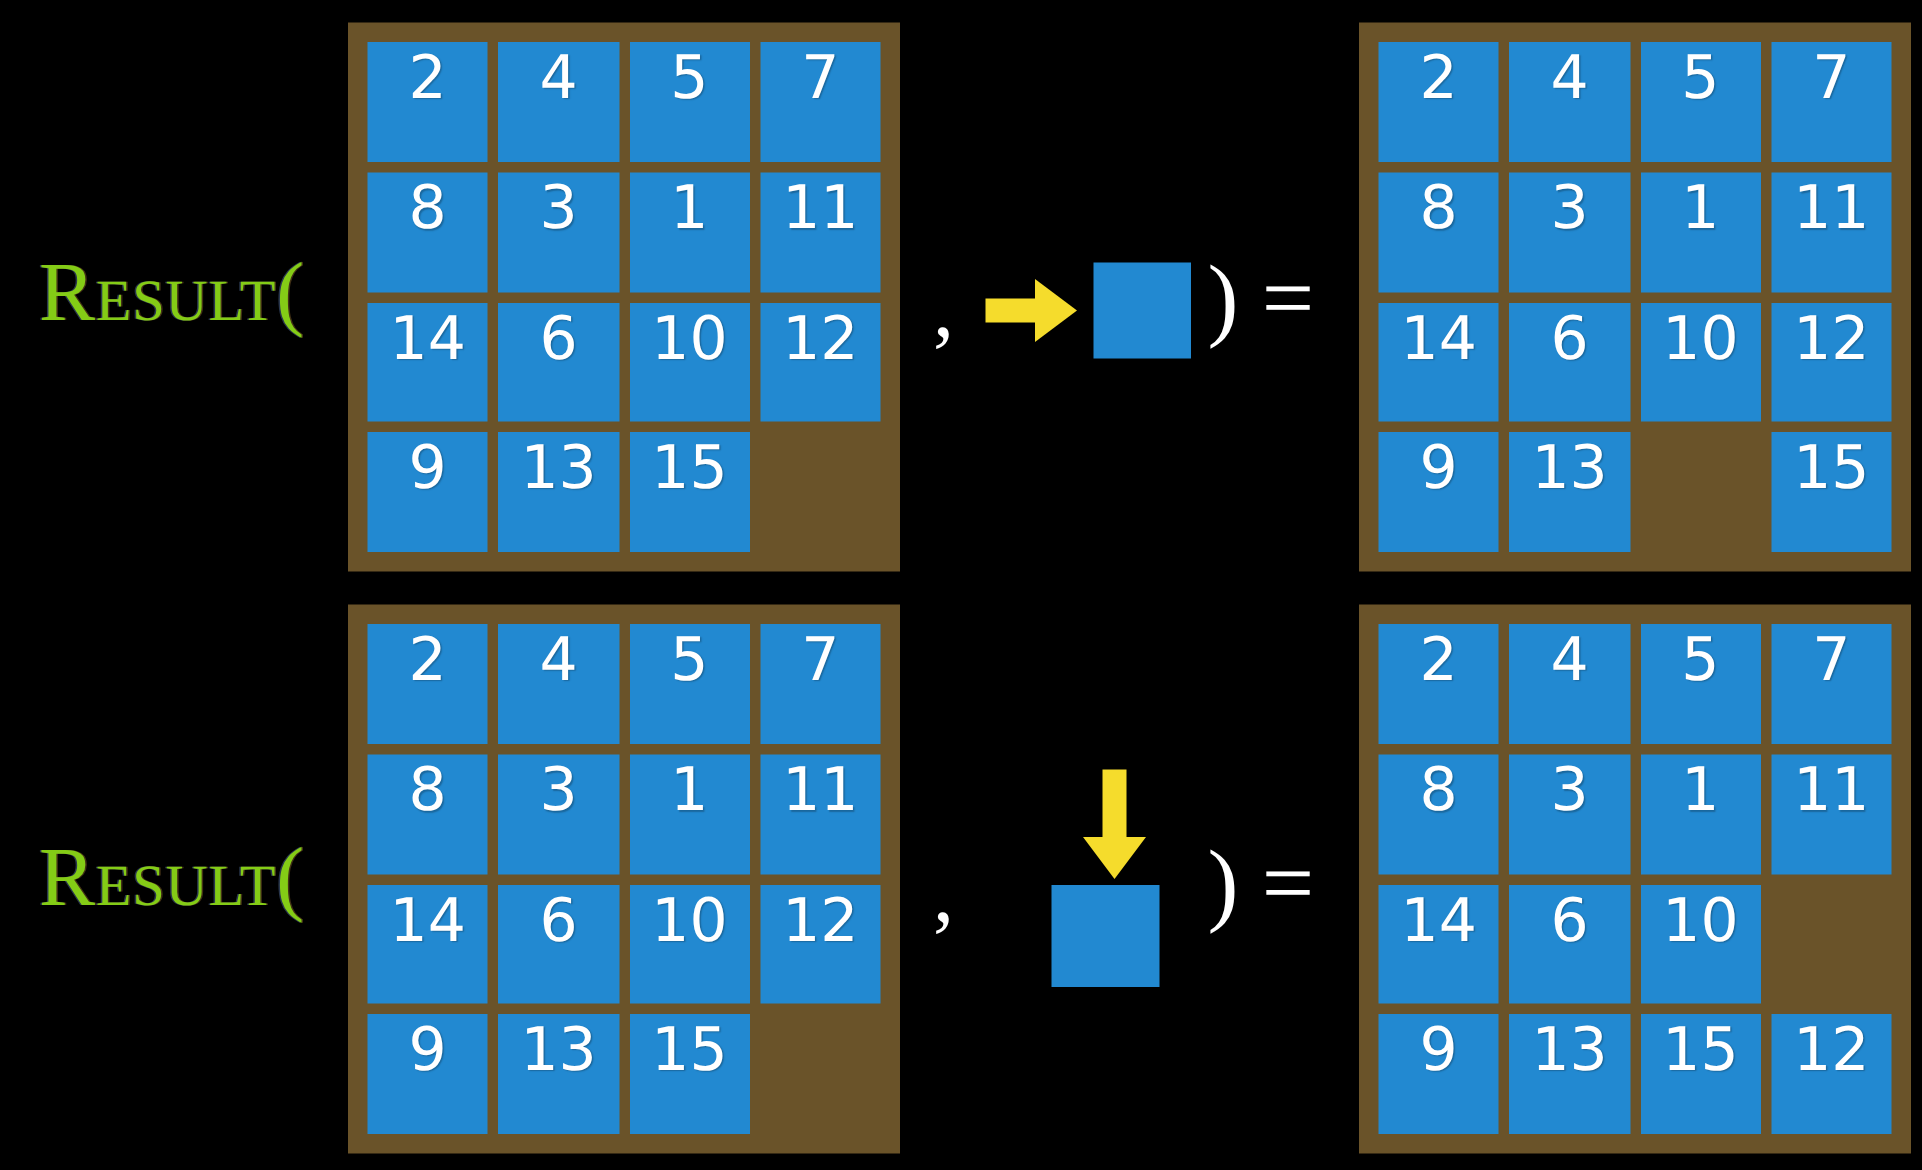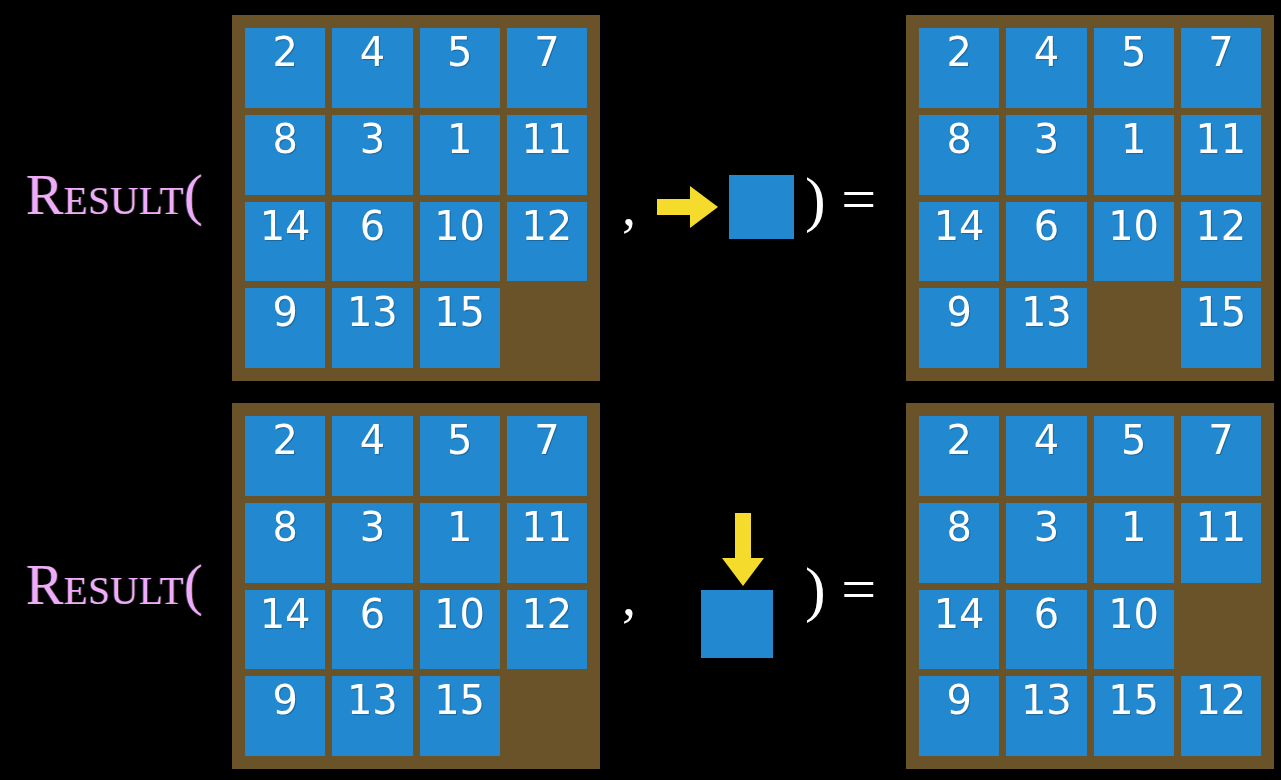--- a/index.html
+++ b/index.html
@@ -30,21 +30,21 @@
   }
   .eq-row.row-1 { top: 0; }
   .eq-row.row-2 { top: 390px; }
 
   
   .result-label {
     position: absolute;
     left: 26px;
     top: 50%;
     transform: translateY(-50%);
-    color: #f0abfc;
+    color: #84cc16;
     font-family: "Liberation Serif", "DejaVu Serif", serif;
     font-size: 56px;
     font-variant: small-caps;
     letter-spacing: 0.5px;
     white-space: nowrap;
     line-height: 1;
     text-shadow: 1px 0 0 rgba(120,90,40,0.55), -1px 0 0 rgba(90,120,170,0.45);
   }
 
   

